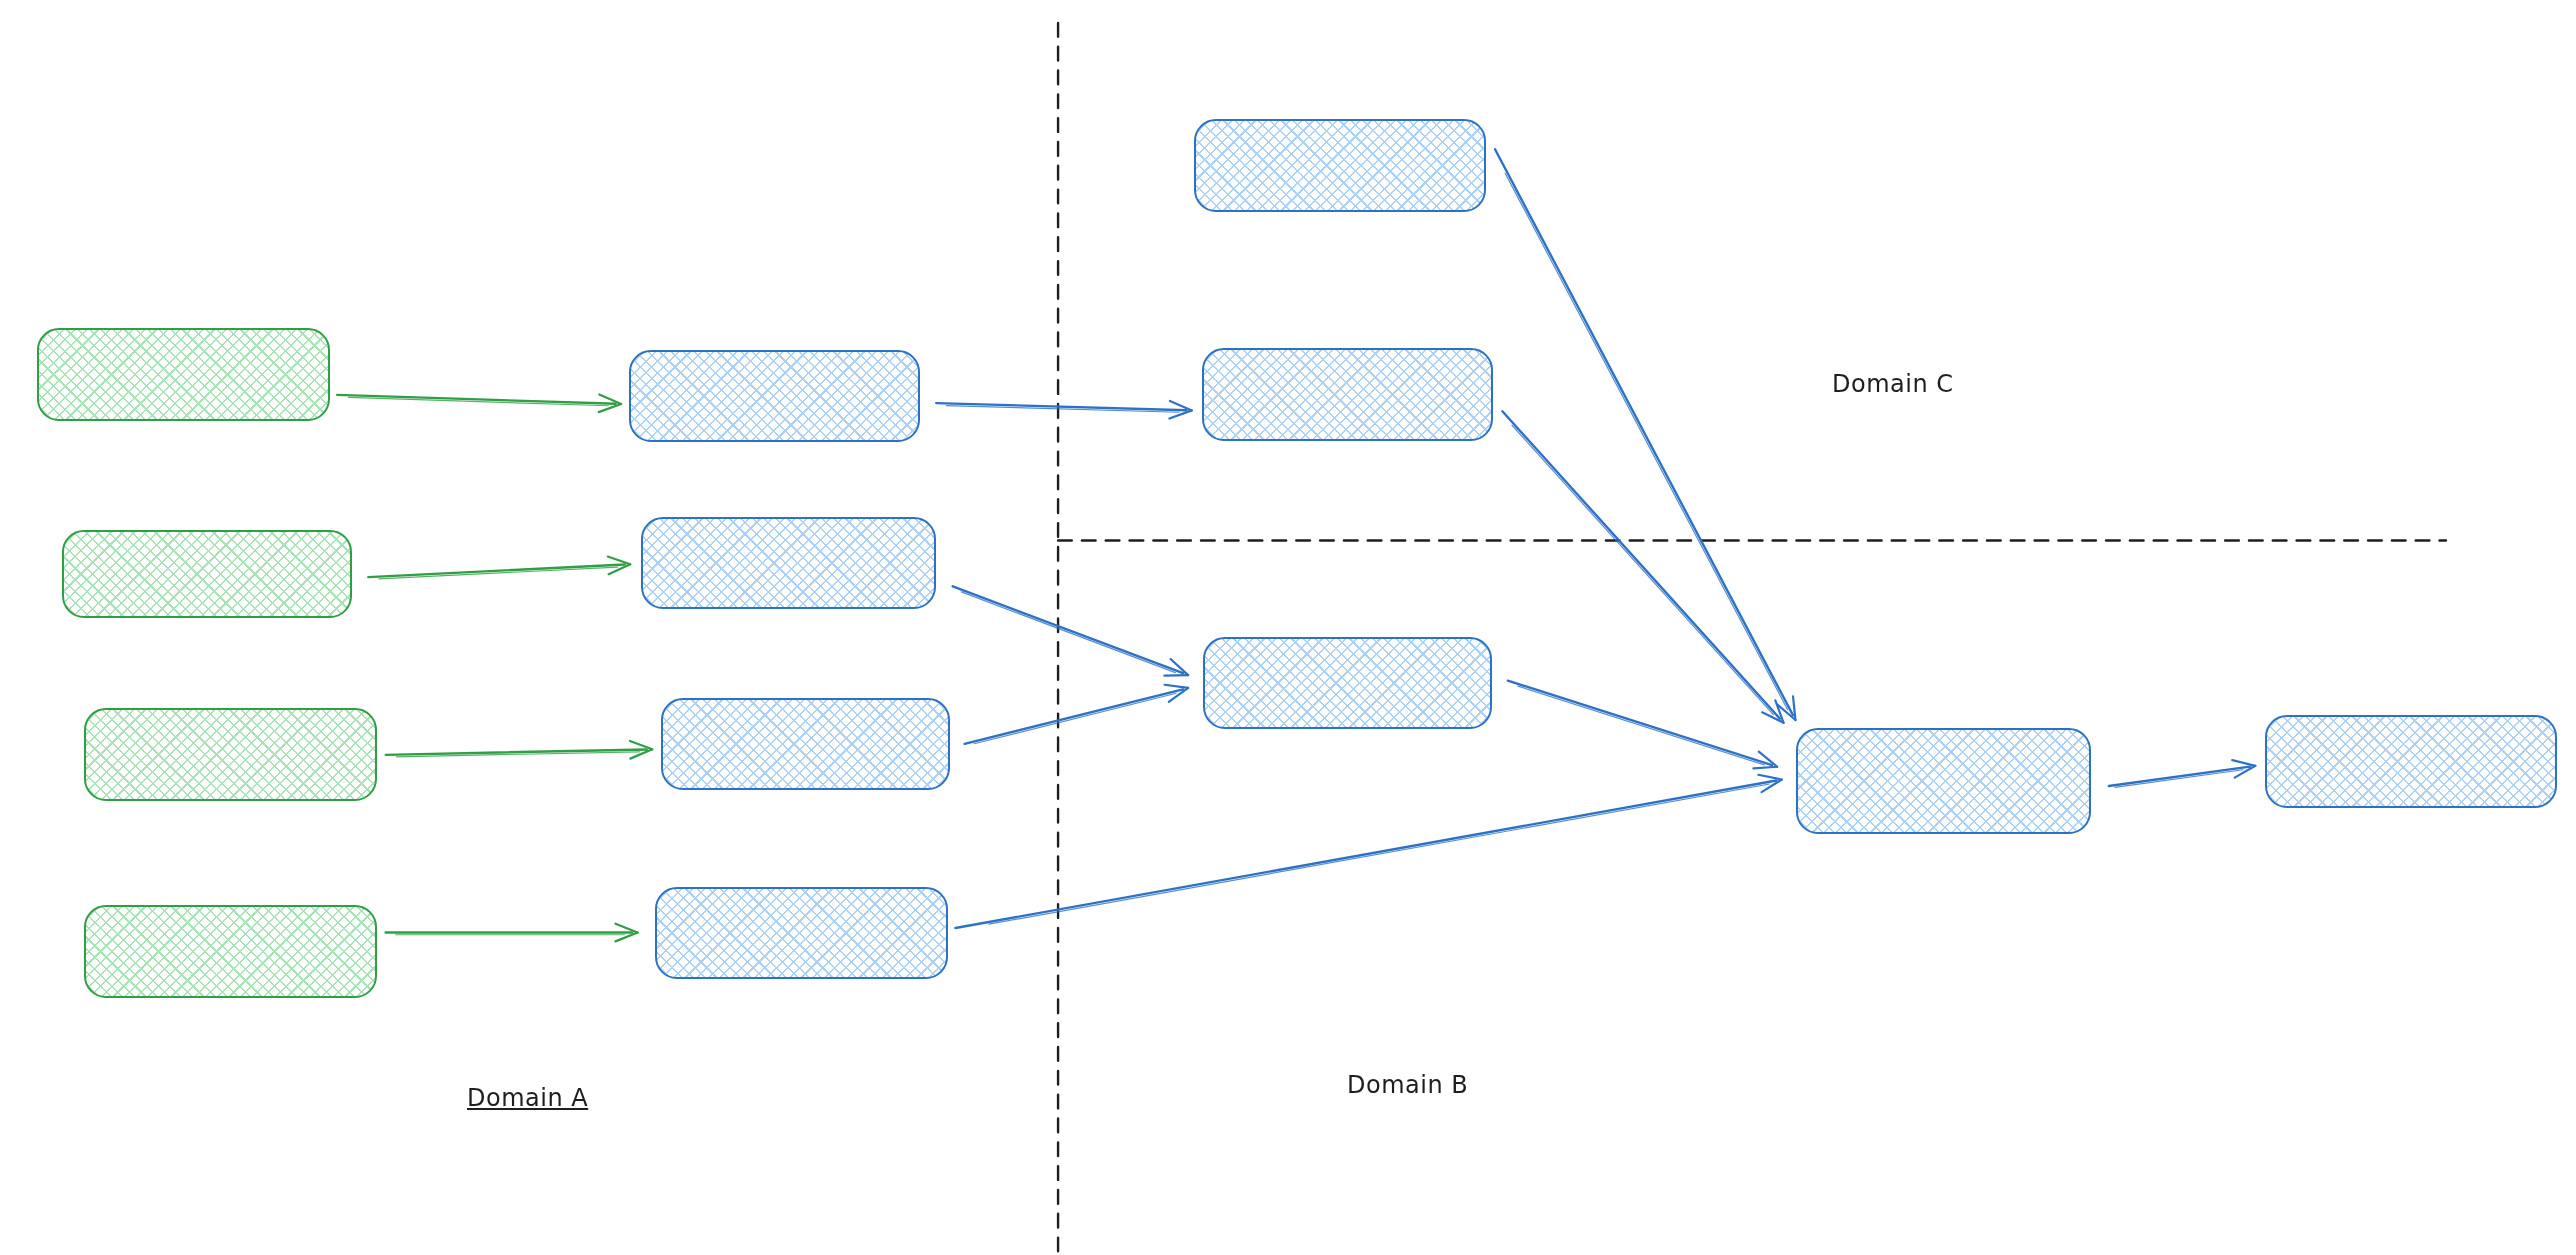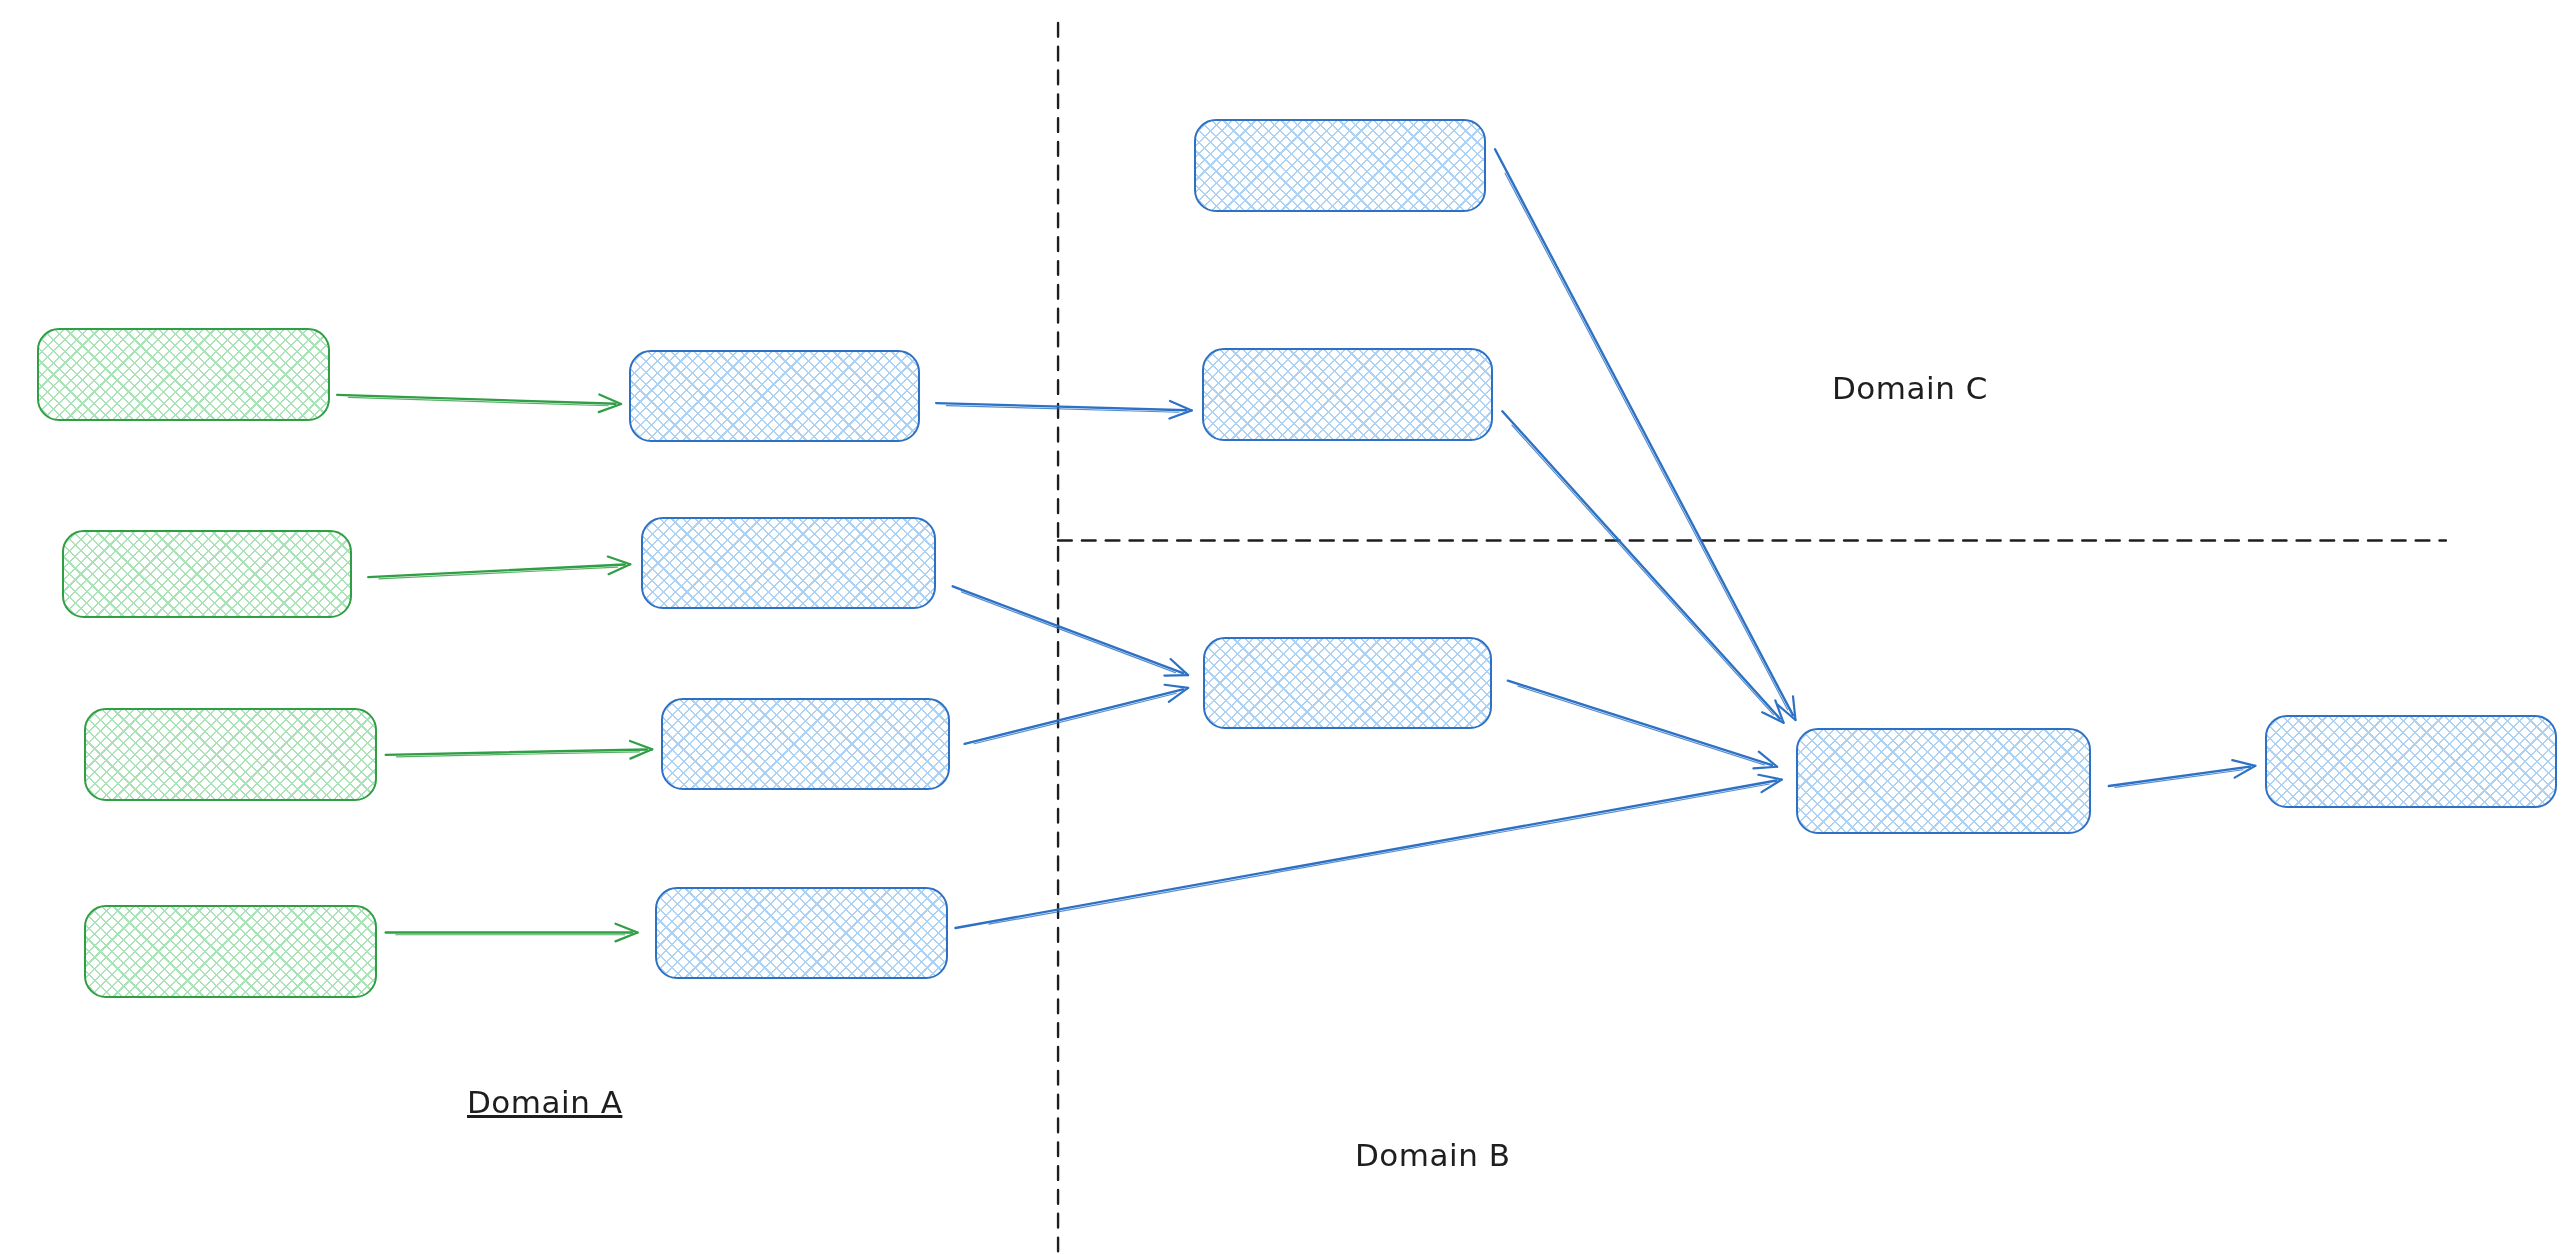--- a/index.html
+++ b/index.html
@@ -35,21 +35,21 @@
       repeating-linear-gradient(135deg, var(--green-fill) 0, var(--green-fill) 1.5px, transparent 1.5px, transparent 8.2px);
   }
   .node.blue {
     border-color: var(--blue-stroke);
     background-image:
       repeating-linear-gradient(45deg,  var(--blue-fill) 0, var(--blue-fill) 1.5px, transparent 1.5px, transparent 8.2px),
       repeating-linear-gradient(135deg, var(--blue-fill) 0, var(--blue-fill) 1.5px, transparent 1.5px, transparent 8.2px);
   }
   .domain-label {
     position: absolute;
-    font-size: 31px;
+    font-size: 24px;
     letter-spacing: 0.5px;
     color: var(--label-color);
     white-space: nowrap;
   }
 </style>
 </head>
 <body>
 
 <div id="canvas" style="background: rgb(255, 255, 255);">
   <svg id="edges-layer" width="2576" height="1255" viewBox="0 0 2812 1370" xmlns="http://www.w3.org/2000/svg">
@@ -141,16 +141,16 @@
       <div class="node blue" style="left: 641px; top: 517px; width: 295px; height: 92px;"></div>
       <div class="node blue" style="left: 661px; top: 698px; width: 289px; height: 92px;"></div>
       <div class="node blue" style="left: 655px; top: 887px; width: 293px; height: 92px;"></div>
       <div class="node blue" style="left: 1194px; top: 119px; width: 292px; height: 93px;"></div>
       <div class="node blue" style="left: 1202px; top: 348px; width: 291px; height: 93px;"></div>
       <div class="node blue" style="left: 1203px; top: 637px; width: 289px; height: 92px;"></div>
       <div class="node blue" style="left: 1796px; top: 728px; width: 295px; height: 106px;"></div>
       <div class="node blue" style="left: 2265px; top: 715px; width: 292px; height: 93px;"></div>
     </div>
   <div class="domain-label" style="left: 467px; top: 1084px; text-decoration: underline;">Domain A</div>
-  <div class="domain-label" style="left: 1347px; top: 1137px; margin-left: 8px;">Domain B</div>
+  <div class="domain-label" style="left: 1347px; top: 1071px;">Domain B</div>
   <div class="domain-label" style="left: 1832px; top: 370px;">Domain C</div>
 </div>
 
 
 </body></html>

